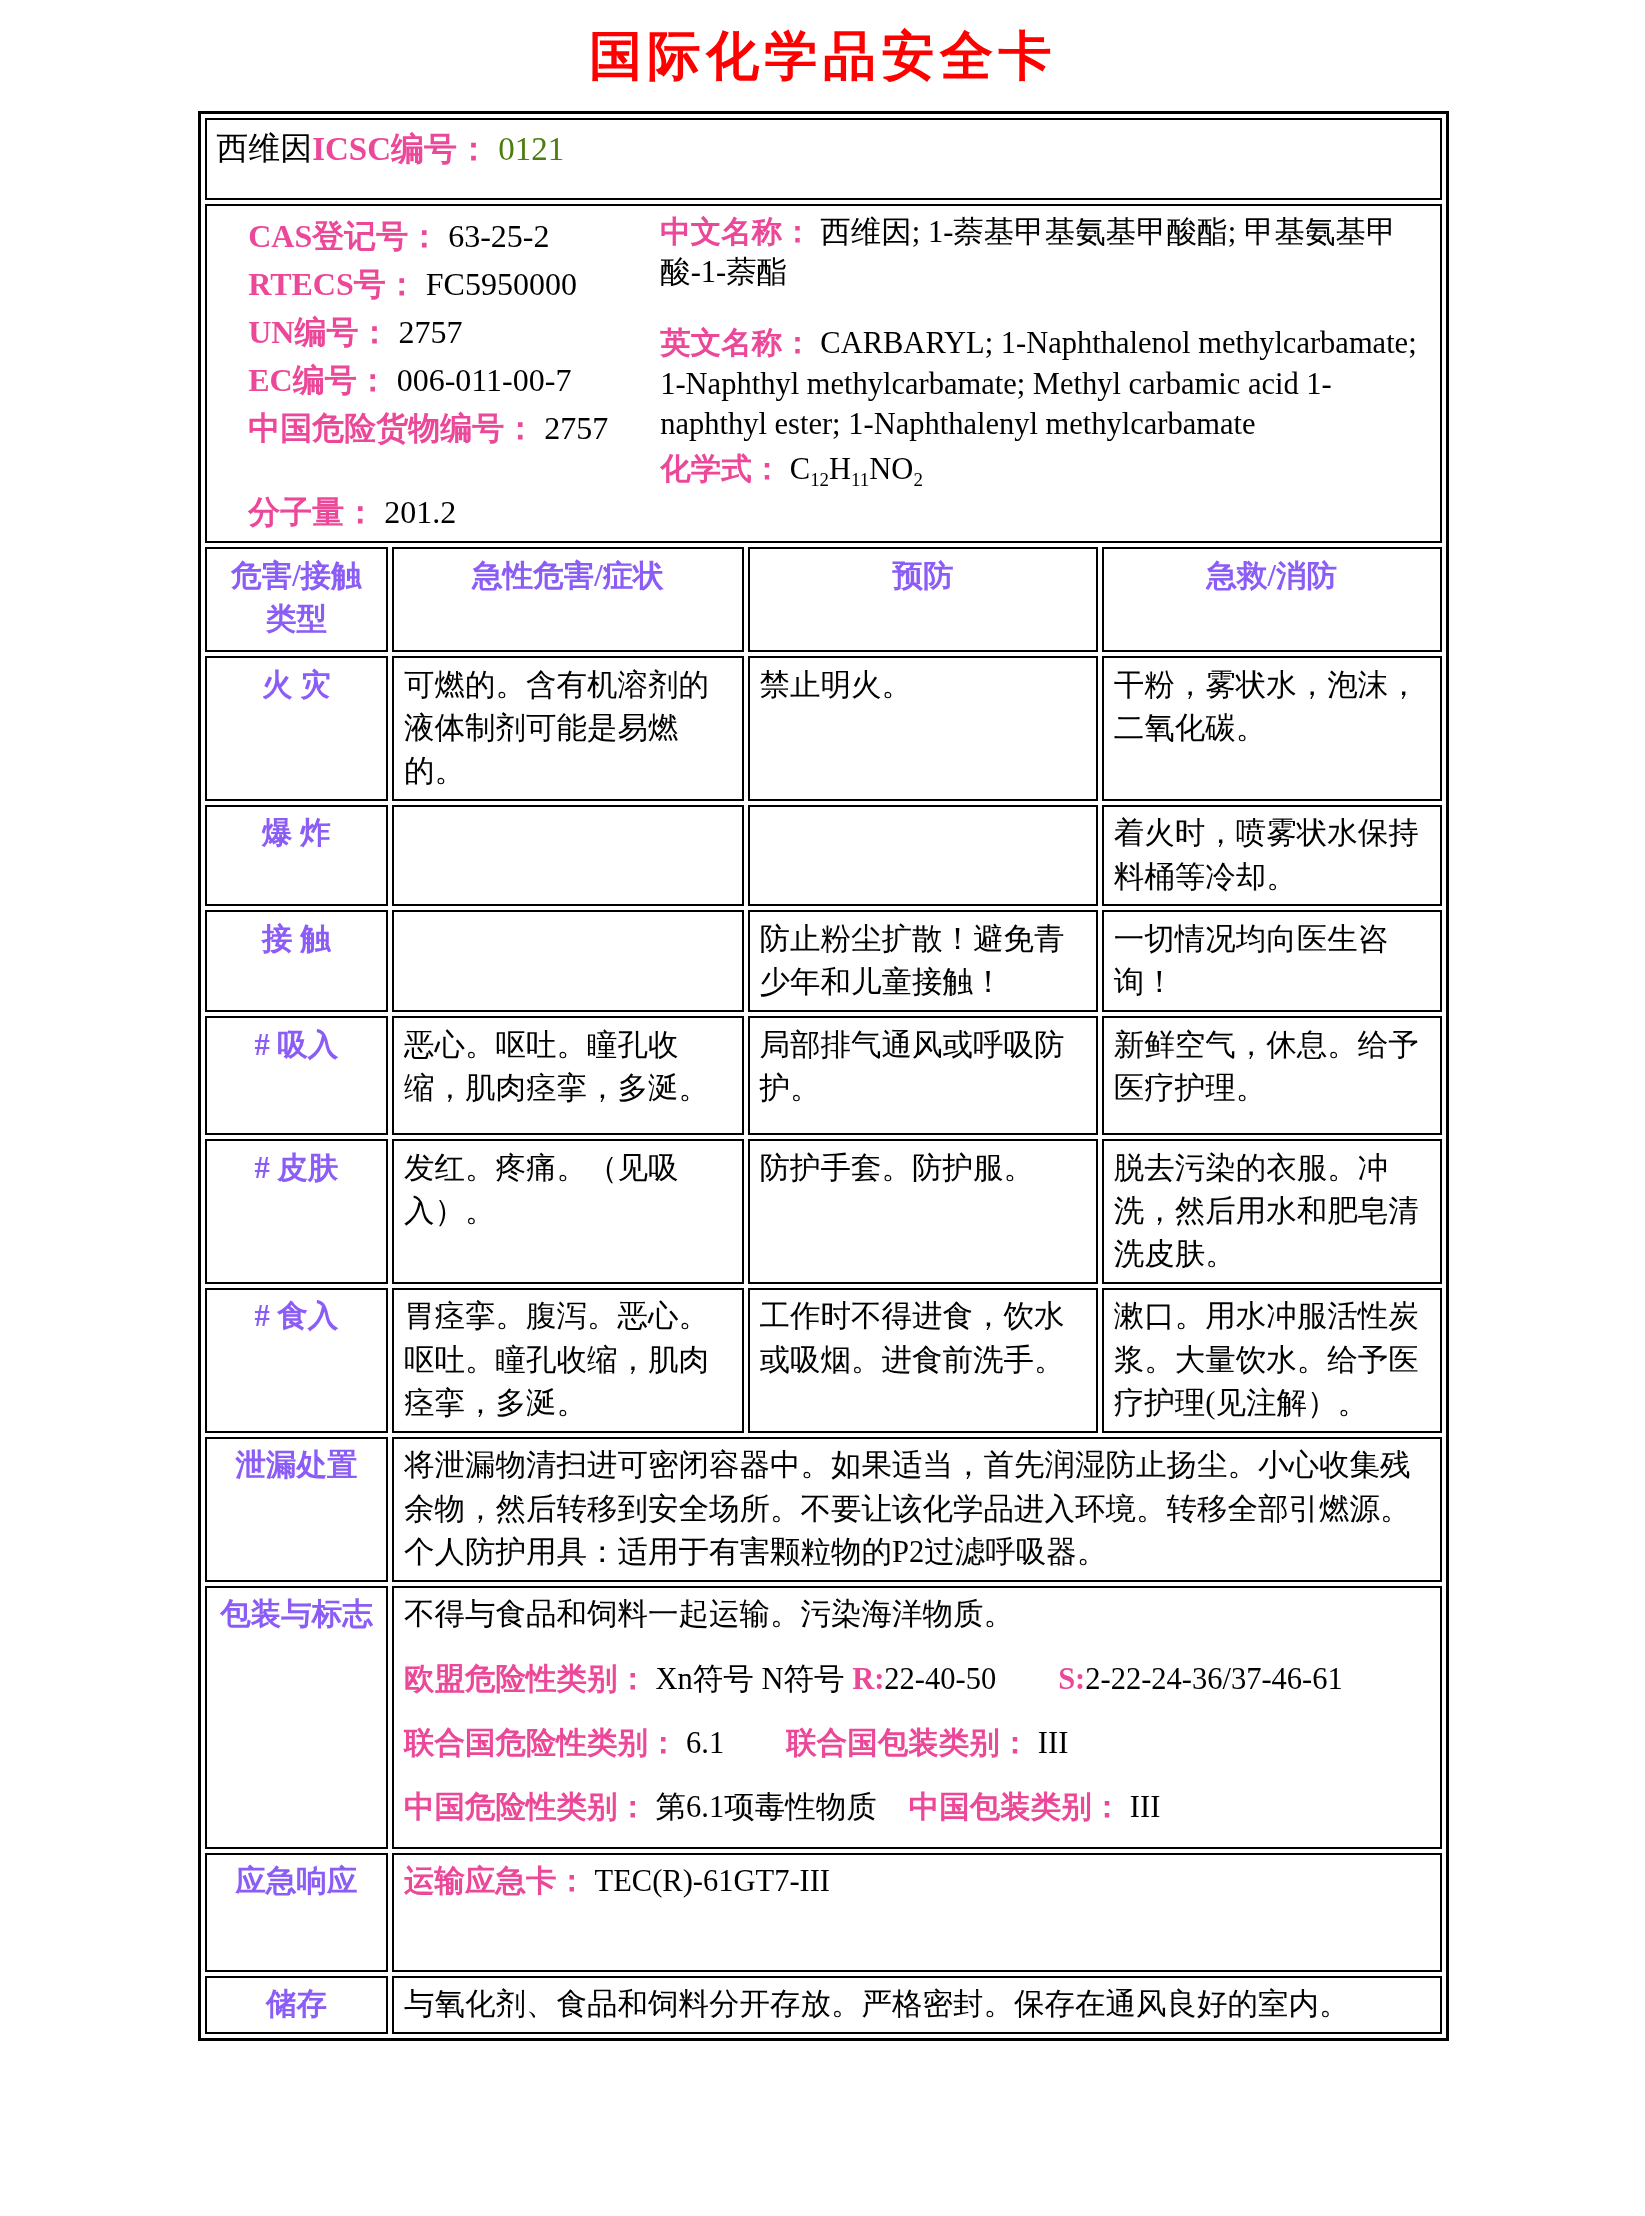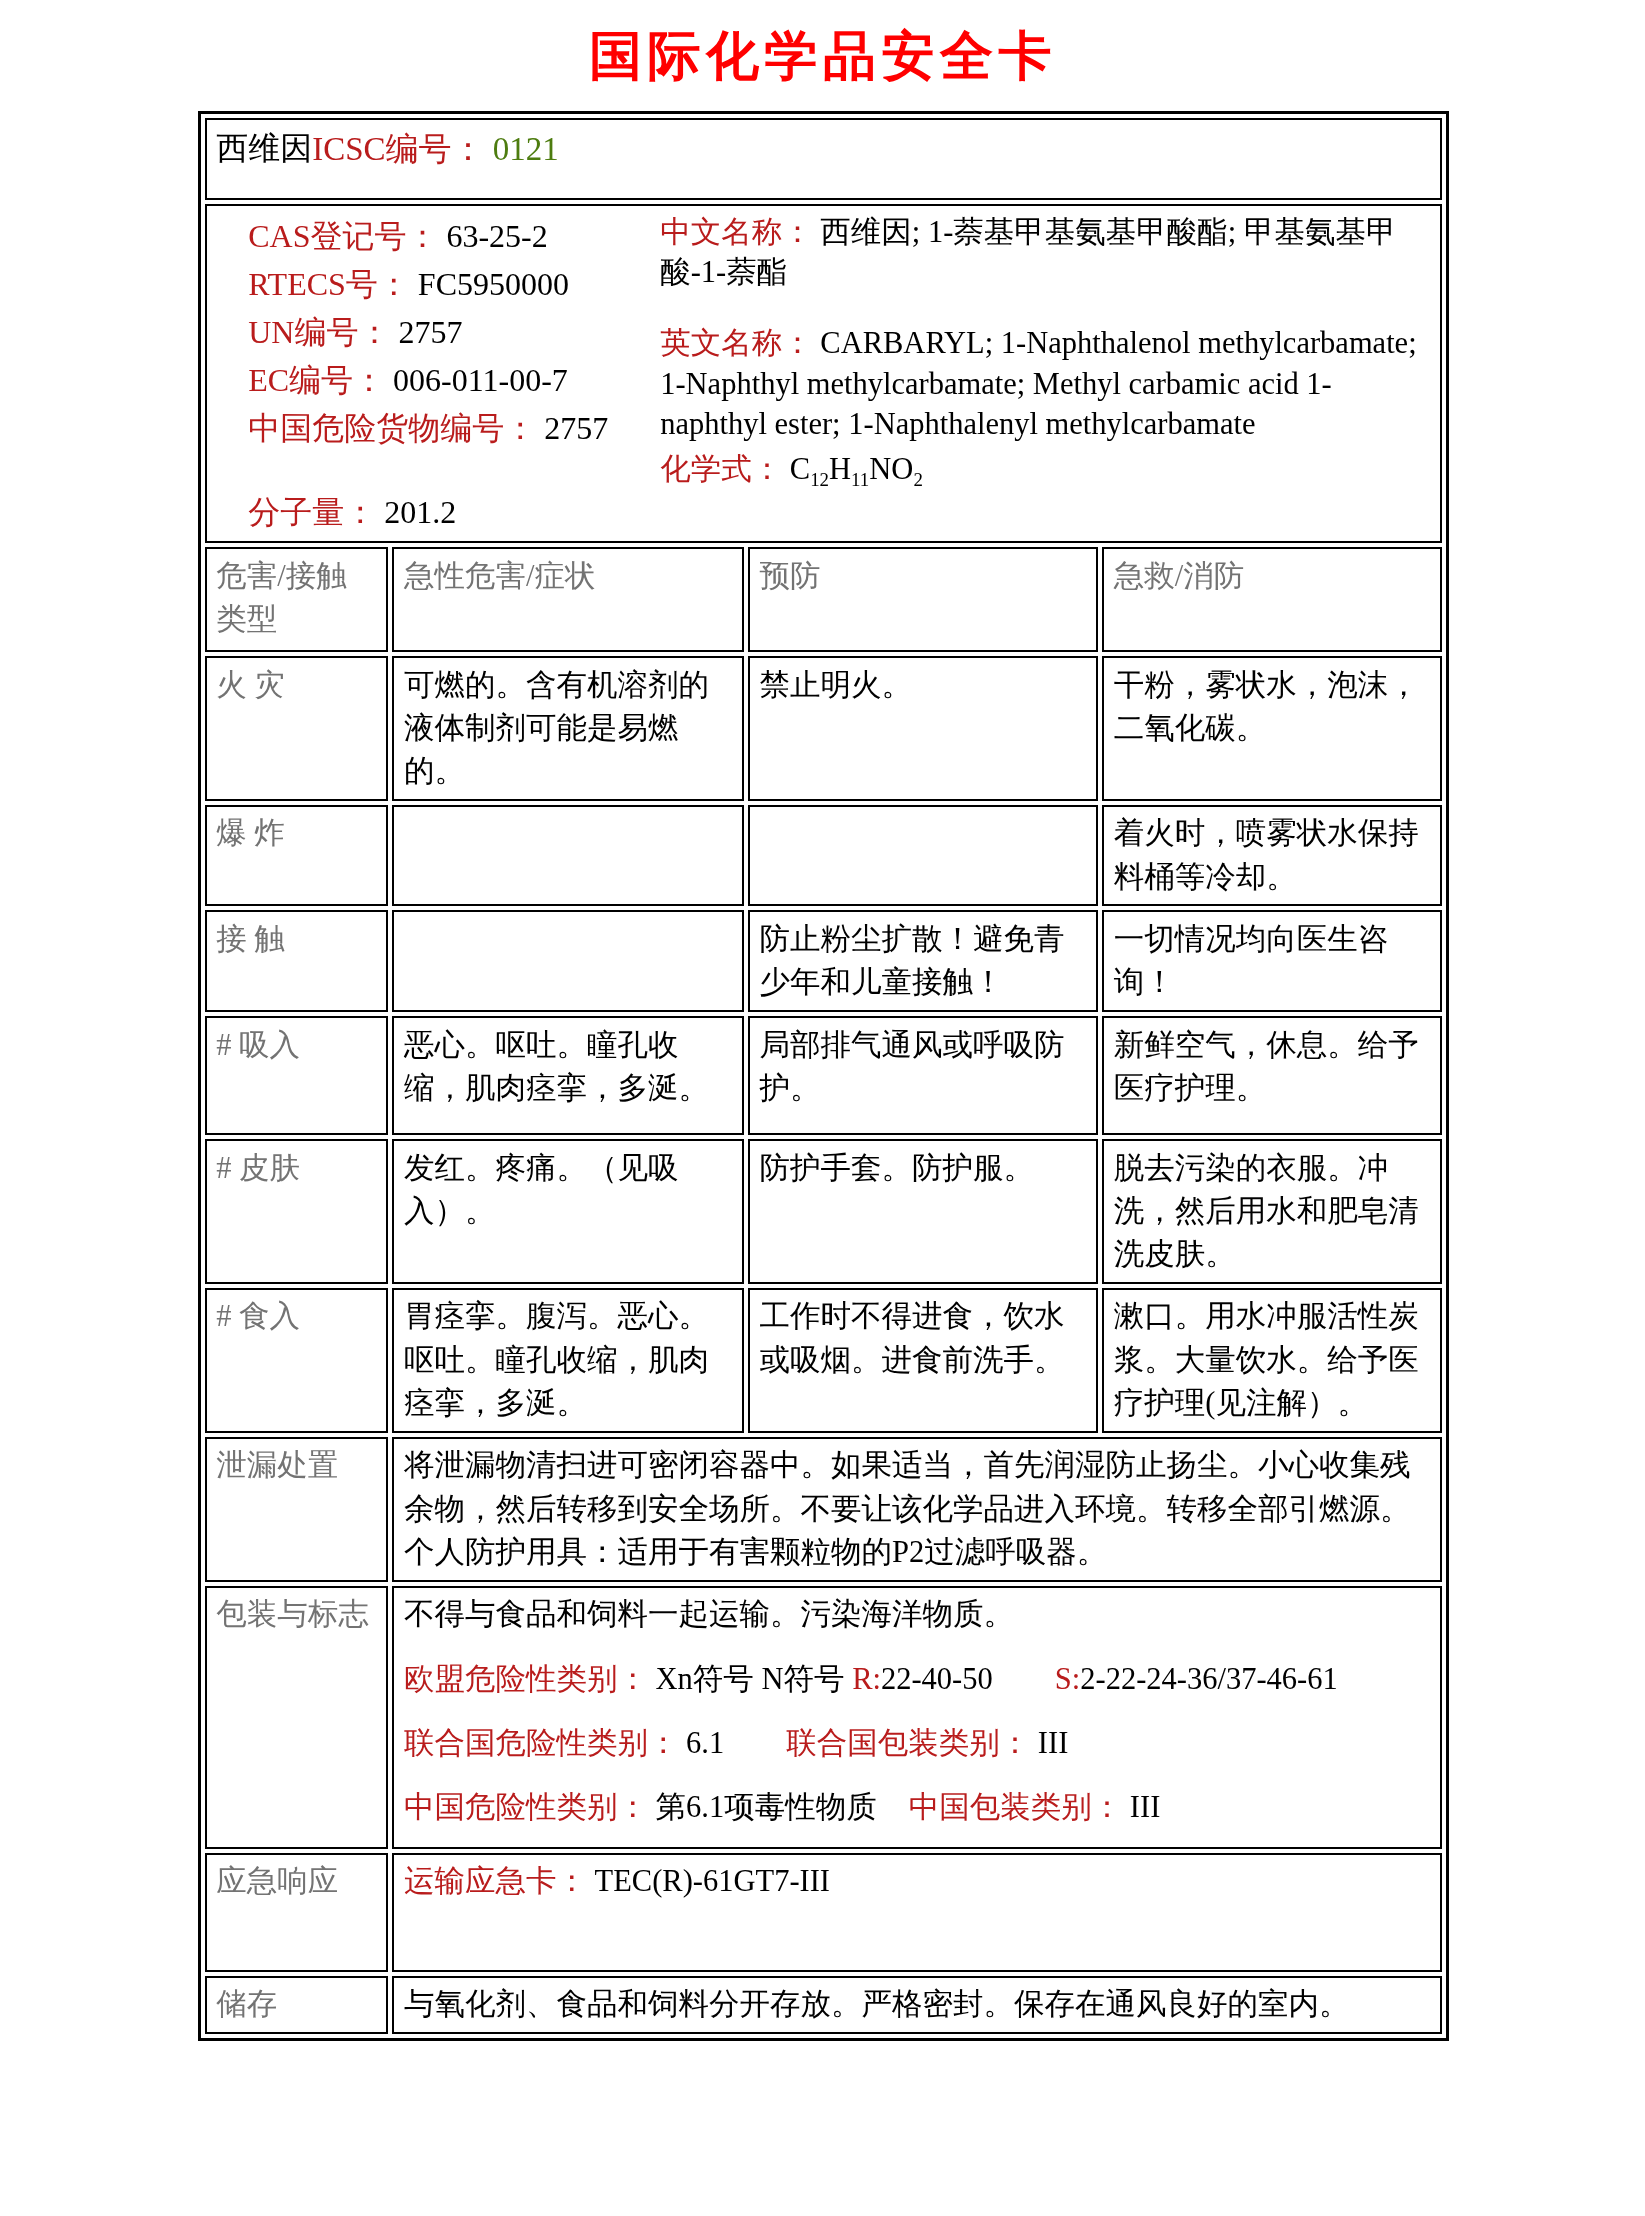--- a/index.html
+++ b/index.html
@@ -31,29 +31,29 @@
   table.icsc td {
     border:2.1px solid #000000;
     padding:5.5px 9.7px;
     vertical-align:top;
     font-size:30.5px;
     line-height:1.42;
     word-break:break-word;
     background:#ffffff;
   }
   td.label-cell, td.th-cell {
-    color:#737373;
-    font-weight:normal;
-    text-align:left;
+    color:#8b5cf6;
+    font-weight:bold;
+    text-align:center;
     vertical-align:middle;
     font-size:32px;
     padding:2.8px 1.4px;
     line-height:1.35;
   }
-  .blue { color:#b91c1c; font-weight:normal; }
+  .blue { color:#ec4899; font-weight:bold; }
   
   .name-row-flex { display:flex; align-items:flex-start; }
   .substance-name { font-size:32px; }
   .icsc-no { font-size:33px; white-space:nowrap; }
   .icsc-no .num { color:#4d7c0f; font-weight:normal; }
   
   .ids-flex { display:flex; align-items:stretch; }
   .ids-col { width:444px; flex:0 0 444px; font-size:32px; line-height:1.5; }
   .ids-col .id-line { white-space:nowrap;margin-left:32px; }
   .ids-col .mol-line { margin-top:36px; }

